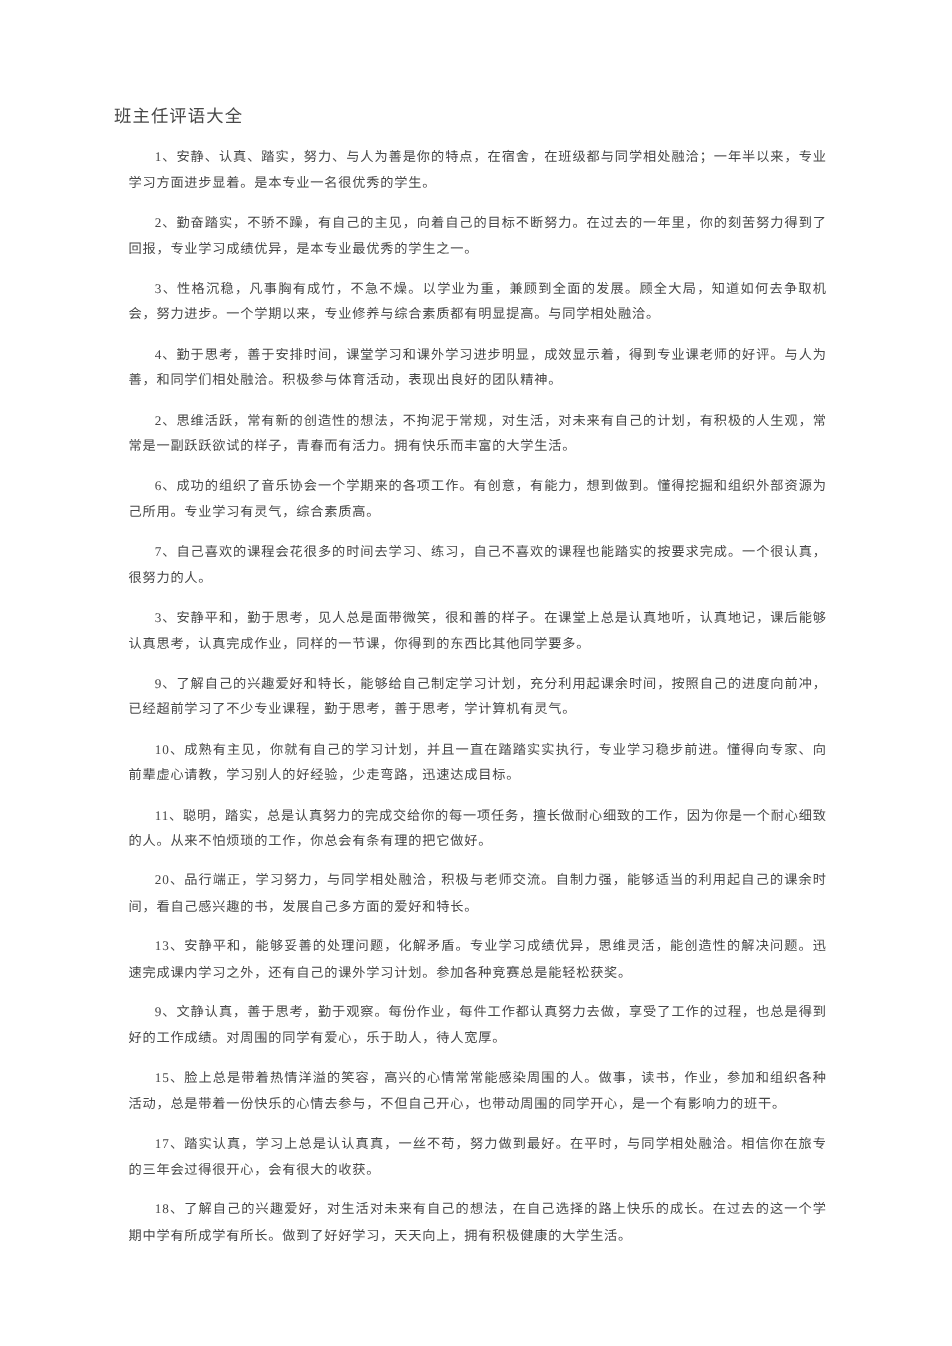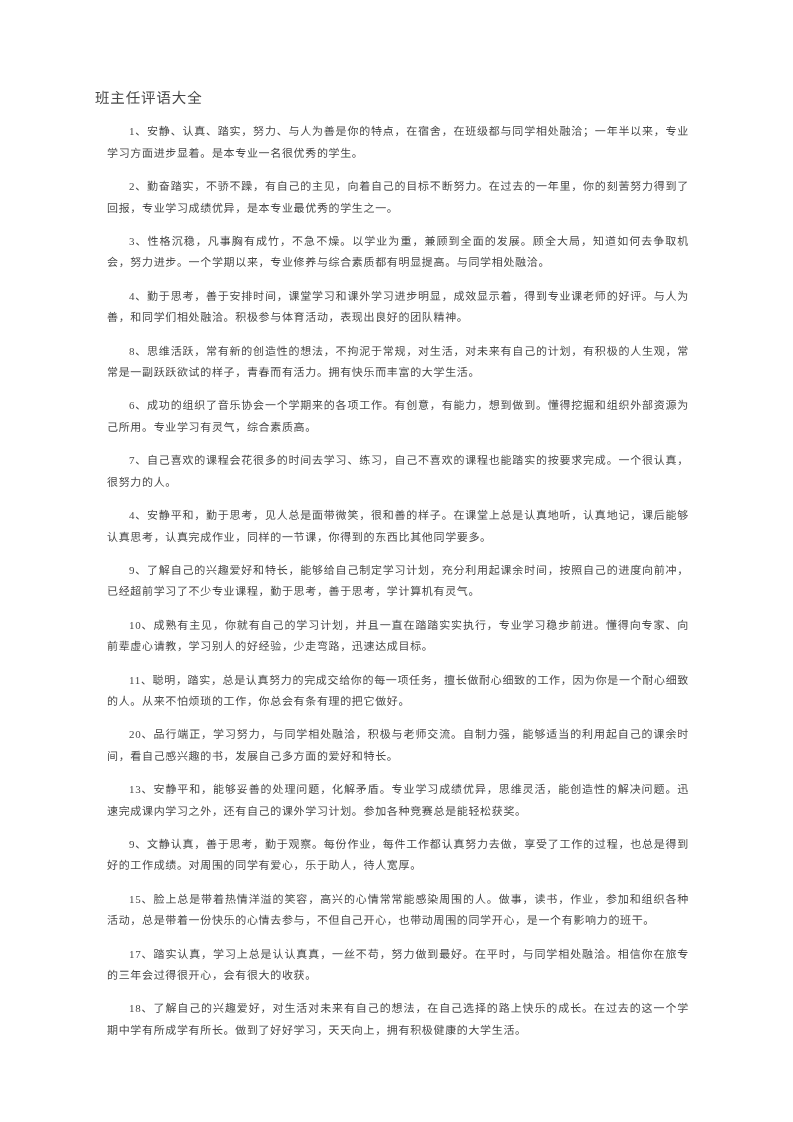--- a/index.html
+++ b/index.html
@@ -45,24 +45,24 @@
 </head>
 <body>
 
 <div class="page">
   <h1 class="doc-title">班主任评语大全</h1>
   <div class="doc-body">
       <p class="para">1、安静、认真、踏实，努力、与人为善是你的特点，在宿舍，在班级都与同学相处融洽；一年半以来，专业学习方面进步显着。是本专业一名很优秀的学生。</p>
       <p class="para">2、勤奋踏实，不骄不躁，有自己的主见，向着自己的目标不断努力。在过去的一年里，你的刻苦努力得到了回报，专业学习成绩优异，是本专业最优秀的学生之一。</p>
       <p class="para">3、性格沉稳，凡事胸有成竹，不急不燥。以学业为重，兼顾到全面的发展。顾全大局，知道如何去争取机会，努力进步。一个学期以来，专业修养与综合素质都有明显提高。与同学相处融洽。</p>
       <p class="para">4、勤于思考，善于安排时间，课堂学习和课外学习进步明显，成效显示着，得到专业课老师的好评。与人为善，和同学们相处融洽。积极参与体育活动，表现出良好的团队精神。</p>
-      <p class="para">8、思维活跃，常有新的创造性的想法，不拘泥于常规，对生活，对未来有自己的计划，有积极的人生观，常常是一副跃跃欲试的样子，青春而有活力。拥有快乐而丰富的大学生活。</p>
+      <p class="para">2、思维活跃，常有新的创造性的想法，不拘泥于常规，对生活，对未来有自己的计划，有积极的人生观，常常是一副跃跃欲试的样子，青春而有活力。拥有快乐而丰富的大学生活。</p>
       <p class="para">6、成功的组织了音乐协会一个学期来的各项工作。有创意，有能力，想到做到。懂得挖掘和组织外部资源为己所用。专业学习有灵气，综合素质高。</p>
       <p class="para">7、自己喜欢的课程会花很多的时间去学习、练习，自己不喜欢的课程也能踏实的按要求完成。一个很认真，很努力的人。</p>
-      <p class="para">4、安静平和，勤于思考，见人总是面带微笑，很和善的样子。在课堂上总是认真地听，认真地记，课后能够认真思考，认真完成作业，同样的一节课，你得到的东西比其他同学要多。</p>
+      <p class="para">3、安静平和，勤于思考，见人总是面带微笑，很和善的样子。在课堂上总是认真地听，认真地记，课后能够认真思考，认真完成作业，同样的一节课，你得到的东西比其他同学要多。</p>
       <p class="para">9、了解自己的兴趣爱好和特长，能够给自己制定学习计划，充分利用起课余时间，按照自己的进度向前冲，已经超前学习了不少专业课程，勤于思考，善于思考，学计算机有灵气。</p>
       <p class="para">10、成熟有主见，你就有自己的学习计划，并且一直在踏踏实实执行，专业学习稳步前进。懂得向专家、向前辈虚心请教，学习别人的好经验，少走弯路，迅速达成目标。</p>
       <p class="para">11、聪明，踏实，总是认真努力的完成交给你的每一项任务，擅长做耐心细致的工作，因为你是一个耐心细致的人。从来不怕烦琐的工作，你总会有条有理的把它做好。</p>
       <p class="para">20、品行端正，学习努力，与同学相处融洽，积极与老师交流。自制力强，能够适当的利用起自己的课余时间，看自己感兴趣的书，发展自己多方面的爱好和特长。</p>
       <p class="para">13、安静平和，能够妥善的处理问题，化解矛盾。专业学习成绩优异，思维灵活，能创造性的解决问题。迅速完成课内学习之外，还有自己的课外学习计划。参加各种竞赛总是能轻松获奖。</p>
       <p class="para">9、文静认真，善于思考，勤于观察。每份作业，每件工作都认真努力去做，享受了工作的过程，也总是得到好的工作成绩。对周围的同学有爱心，乐于助人，待人宽厚。</p>
       <p class="para">15、脸上总是带着热情洋溢的笑容，高兴的心情常常能感染周围的人。做事，读书，作业，参加和组织各种活动，总是带着一份快乐的心情去参与，不但自己开心，也带动周围的同学开心，是一个有影响力的班干。</p>
       <p class="para">17、踏实认真，学习上总是认认真真，一丝不苟，努力做到最好。在平时，与同学相处融洽。相信你在旅专的三年会过得很开心，会有很大的收获。</p>
       <p class="para">18、了解自己的兴趣爱好，对生活对未来有自己的想法，在自己选择的路上快乐的成长。在过去的这一个学期中学有所成学有所长。做到了好好学习，天天向上，拥有积极健康的大学生活。</p>
     </div>

